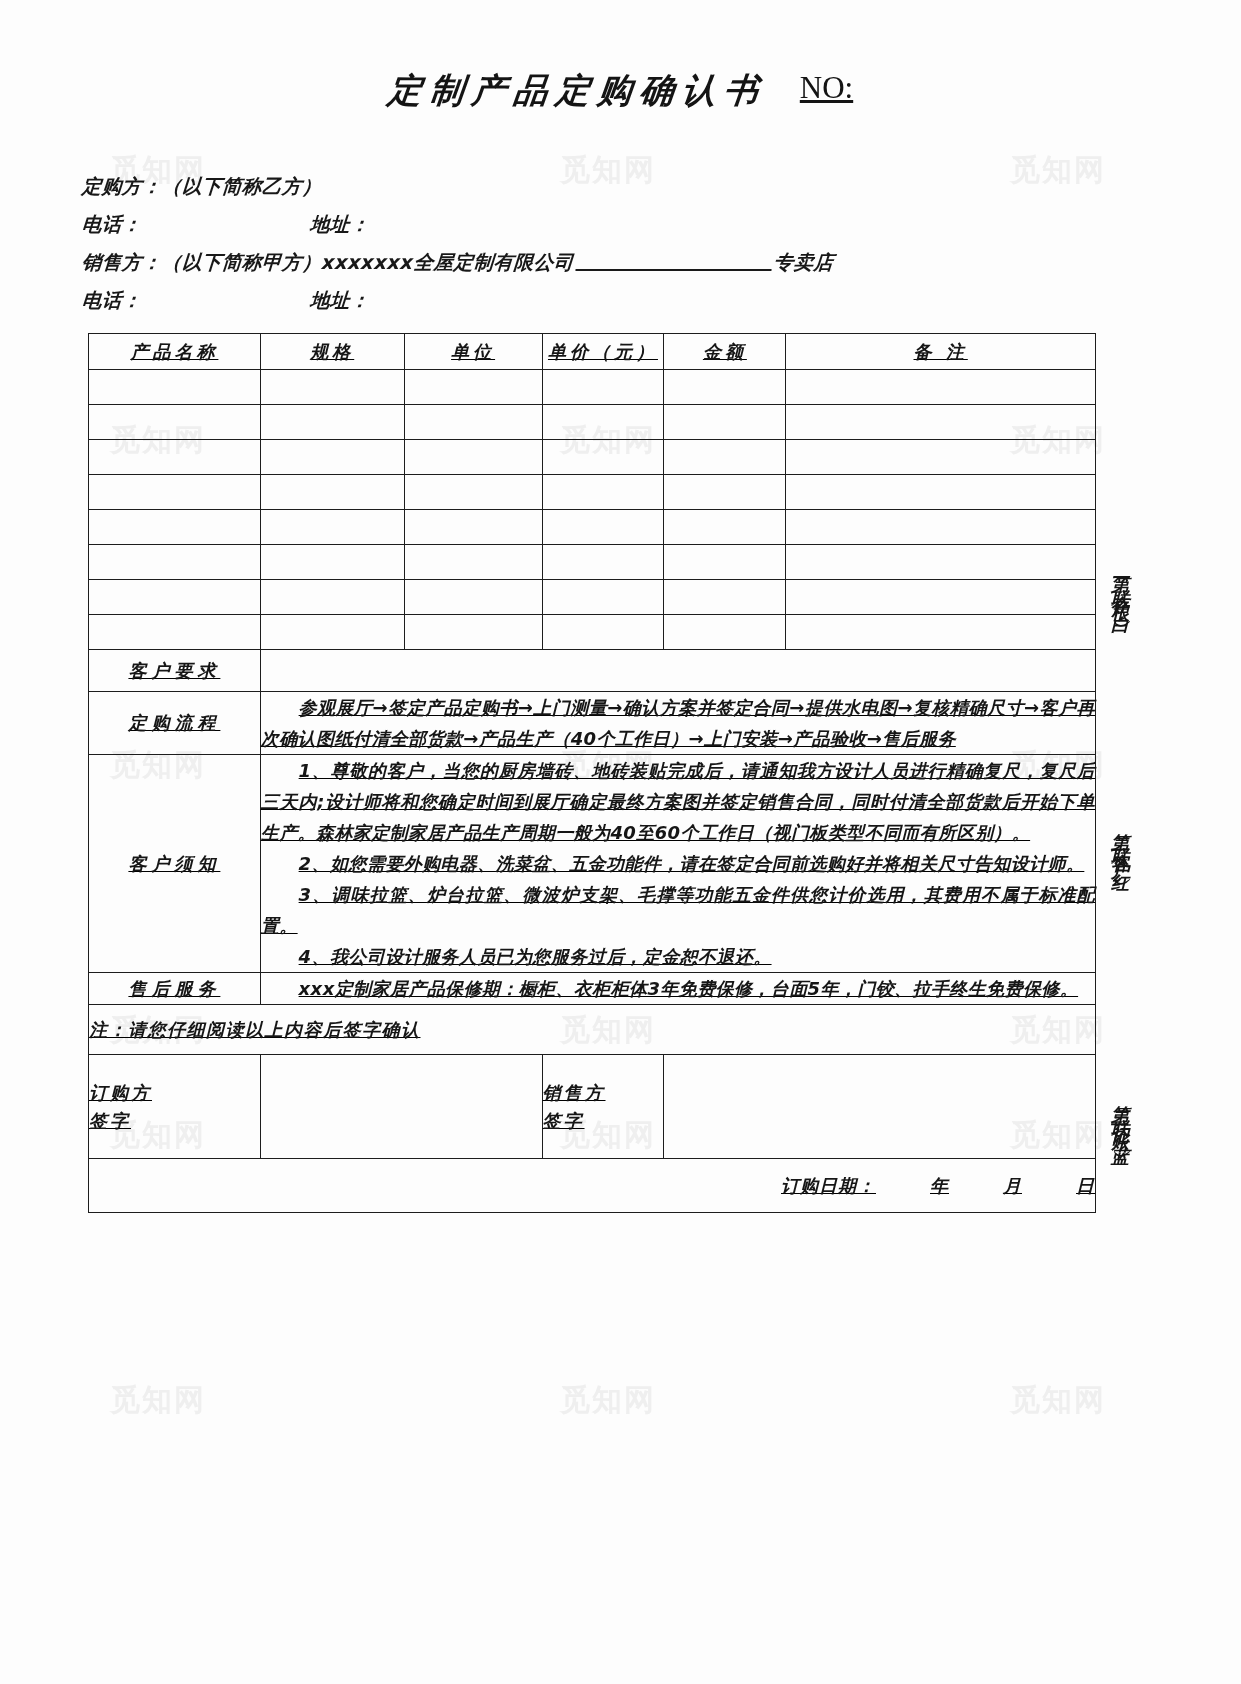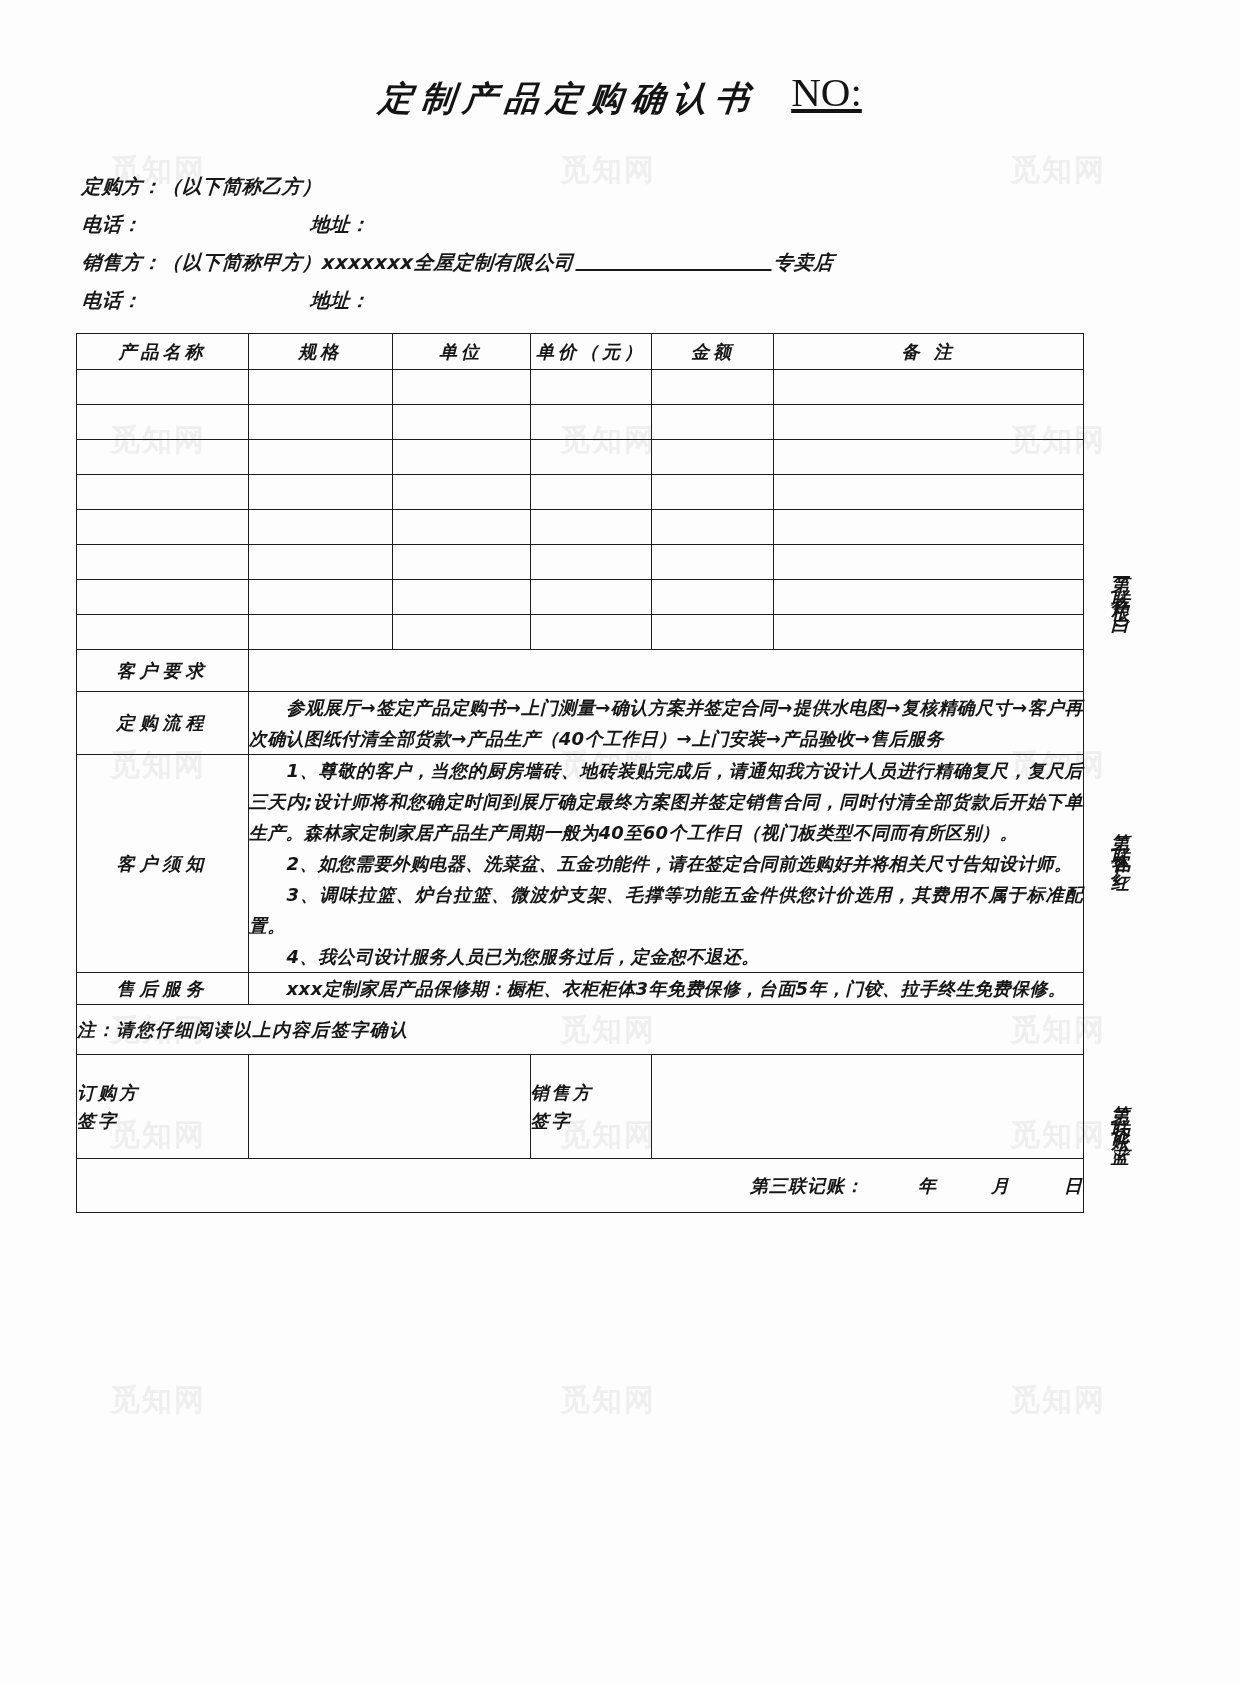--- a/index.html
+++ b/index.html
@@ -45,21 +45,21 @@
     font-size: 34px;
     font-weight: bold;
     font-style: italic;
     letter-spacing: 8px;
     color: #141414;
     transform: skewX(-6deg);
   }
   #title-no {
     display: inline-block;
     font-family: "Liberation Serif", serif;
-    font-size: 41px;
+    font-size: 31px;
     color: #141414;
     margin-left: 34px;
     vertical-align: 4px;
   }
   #title-no .uline { text-decoration: underline; }
 
   
   #header-block {
     position: absolute;
     left: 82px;
@@ -85,26 +85,27 @@
     width: 196px;
     border-bottom: 2px solid #1a1a1a;
     height: 18px;
     vertical-align: -2px;
     margin: 0 2px;
   }
 
   
   #main-table {
     position: absolute;
-    left: 76px;
+    left: 88px;
     top: 333px;
     width: 1008px;
     border-collapse: collapse;
     z-index: 3;
     background: transparent;
+    text-decoration: underline;
   }
   #main-table td {
     border: 1.6px solid #1d1d1d;
     padding: 0;
     vertical-align: middle;
     font-size: 18px;
     font-weight: bold;
     font-style: italic;
     color: #161616;
   }
@@ -355,21 +356,21 @@
         </td>
         <td colspan="2"></td>
         <td class="sign-label" style="width:112px;">
           <span>销售方</span><br>
           <span>签字</span>
         </td>
         <td colspan="2"></td>
       </tr>
 
       <tr class="date-row">
-        <td colspan="6"><span>第三联记账：</span><span class="dsp"></span><span>年</span><span class="dsp"></span><span>月</span><span class="dsp"></span><span>日</span></td>
+        <td colspan="6"><span>订购日期：</span><span class="dsp"></span><span>年</span><span class="dsp"></span><span>月</span><span class="dsp"></span><span>日</span></td>
       </tr>
     </tbody>
   </table>
 
   <div class="vstrip" id="vstrip-0">第一联存根（白）</div>
   <div class="vstrip" id="vstrip-1">第二联客户（红）</div>
   <div class="vstrip" id="vstrip-2">第三联记账（蓝）</div>
 
 </div>
 

